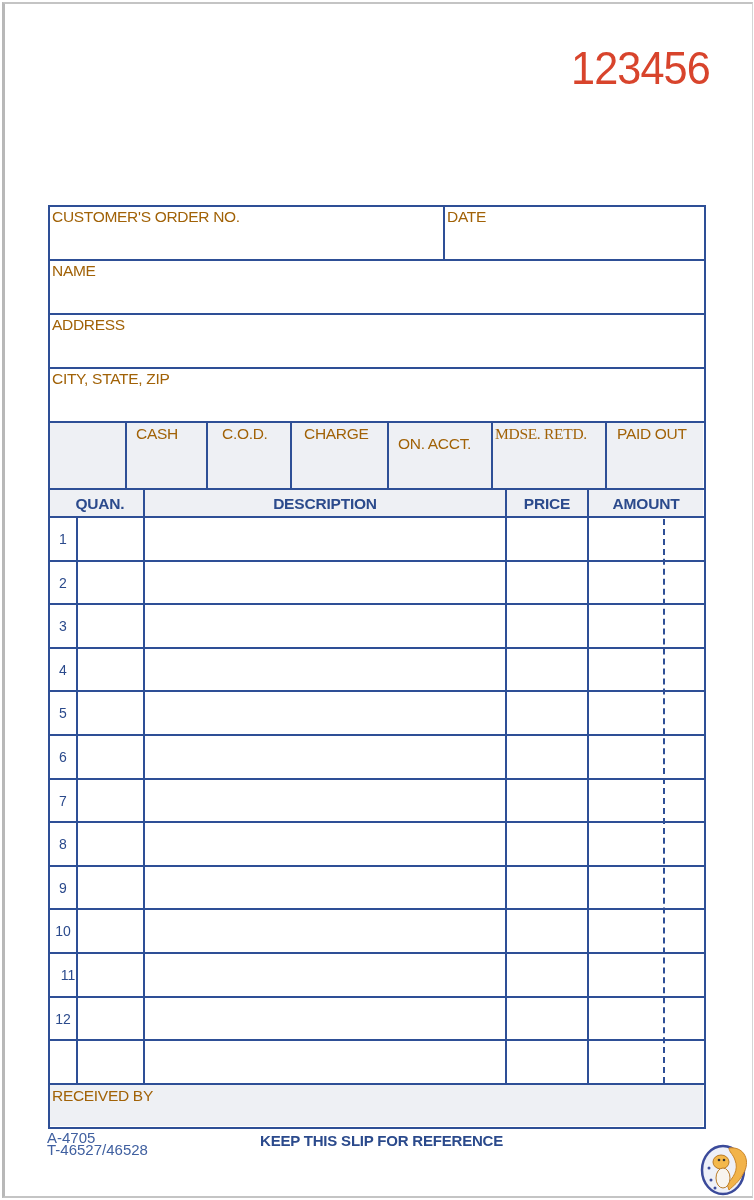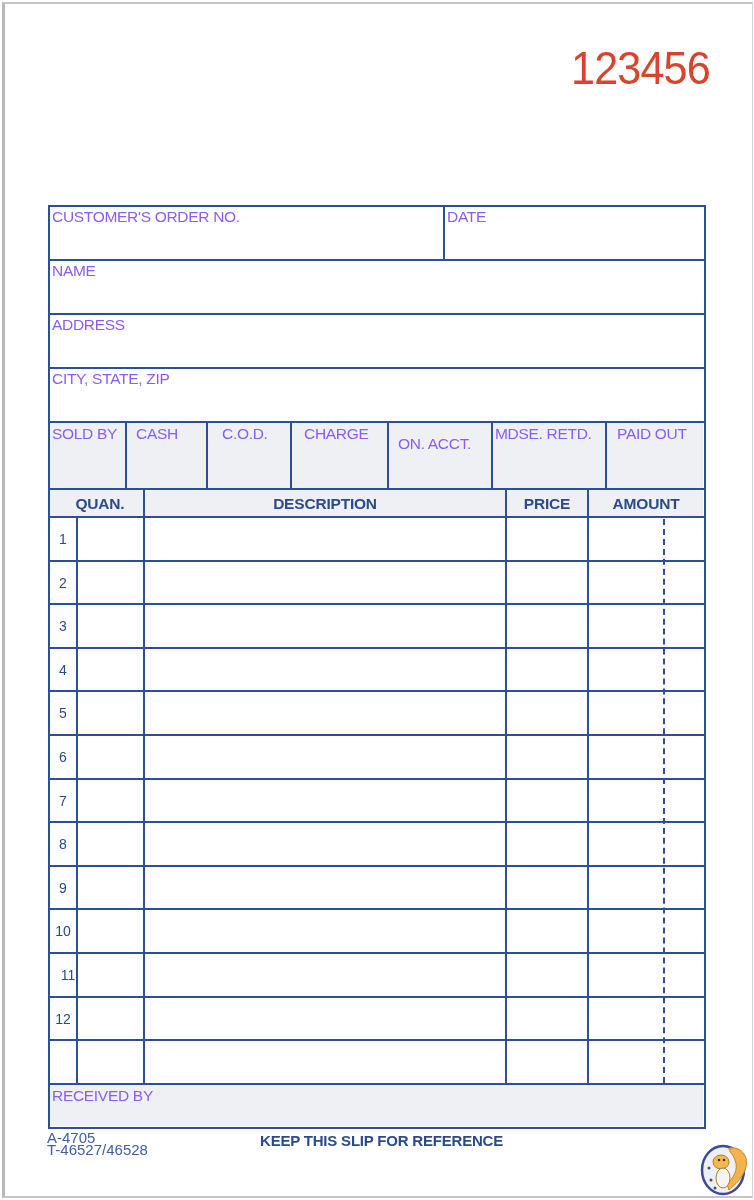--- a/index.html
+++ b/index.html
@@ -5,21 +5,21 @@
   * { box-sizing: border-box; margin: 0; padding: 0; }
   html, body { width: 754px; height: 1200px; background: #ffffff; overflow: hidden; }
   body { font-family: "Liberation Sans", sans-serif; color: #2b4a8c; position: relative; }
   .page-border { position: absolute; left: 2px; top: 2px; width: 751px; height: 1196px;
     border-top: 2px solid #c4c4c4; border-left: 3px solid #b8b8b8; border-bottom: 2px solid #c4c4c4; border-right: 1px solid #d4d4d4; }
   .serial { position: absolute; right: 44px; top: 40px; font-size: 47px; color: #d8442c; letter-spacing: -1px; transform: scaleX(0.92); transform-origin: right; }
   .form { position: absolute; left: 48px; top: 205px; width: 658px; height: 924px; border: 2.5px solid #2e4f96; }
   .abs { position: absolute; }
   .hline { position: absolute; left: 0; right: 0; height: 0; border-top: 2px solid #2e4f96; }
   .vline { position: absolute; width: 0; border-left: 2px solid #2e4f96; }
-  .lbl { position: absolute; font-size: 15.5px; color: #8b5cf6; letter-spacing: -0.3px; white-space: nowrap; }
+  .lbl { position: absolute; font-size: 15.5px; color: #a16207; letter-spacing: -0.3px; white-space: nowrap; }
   .shaded { position: absolute; background: #eef0f4; }
   .hdr { position: absolute; font-size: 15.5px; font-weight: bold; color: #2b4a8c; text-align: center; top: 7px; letter-spacing: -0.2px; }
   .rownum { position: absolute; left: 0; width: 26px; text-align: center; font-size: 14px; color: #2b4a8c; }
   .dashed { position: absolute; width: 0; border-left: 2px dashed #2e4f96; }
   .footer-code { position: absolute; left: 47px; top: 1132px; font-size: 15px; line-height: 12px; color: #4060a0; }
   .footer-note { position: absolute; left: 260px; top: 1132px; font-size: 15px; font-weight: bold; color: #2b4a8c; letter-spacing: -0.2px; }
   .mascot { position: absolute; left: 699px; top: 1140px; width: 52px; height: 56px; }
 </style>
 </head>
 <body>
@@ -48,41 +48,38 @@
     <span class="lbl" style="left:2px;top:1px;">ADDRESS</span>
   </div>
   <div class="hline" style="top:160px;"></div>
 
   <div class="abs" style="left:0;top:162px;width:653px;height:52px;">
     <span class="lbl" style="left:2px;top:1px;">CITY, STATE, ZIP</span>
   </div>
   <div class="hline" style="top:214px;"></div>
 
   <div class="shaded" style="left:0;top:216px;width:653px;height:65px;"></div>
-  <div class="abs" style="left:0;top:216px;width:75px;height:65px;">
-    <span class="lbl" style="left:2px;top:2px;">SOLD BY</span>
-  </div>
   <div class="vline" style="left:75px;top:215px;height:67px;"></div>
   <div class="abs" style="left:77px;top:216px;width:79px;height:65px;">
     <span class="lbl" style="left:9px;top:2px;">CASH</span>
   </div>
   <div class="vline" style="left:156px;top:215px;height:67px;"></div>
   <div class="abs" style="left:158px;top:216px;width:82px;height:65px;padding-left:32px;">
     <span class="lbl" style="left:14px;top:2px;">C.O.D.</span>
   </div>
   <div class="vline" style="left:240px;top:215px;height:67px;"></div>
   <div class="abs" style="left:242px;top:216px;width:95px;height:65px;">
     <span class="lbl" style="left:12px;top:2px;">CHARGE</span>
   </div>
   <div class="vline" style="left:337px;top:215px;height:67px;"></div>
   <div class="abs" style="left:339px;top:216px;width:102px;height:65px;">
     <span class="lbl" style="left:9px;top:12px;">ON. ACCT.</span>
   </div>
   <div class="vline" style="left:441px;top:215px;height:67px;"></div>
-  <div class="abs" style="left:443px;top:216px;width:112px;height:65px;">
+  <div class="abs" style="left:443px;top:216px;width:112px;height:65px;font-family:Liberation Serif, serif;">
     <span class="lbl" style="left:2px;top:2px;">MDSE. RETD.</span>
   </div>
   <div class="vline" style="left:555px;top:215px;height:67px;"></div>
   <div class="abs" style="left:557px;top:216px;width:96px;height:65px;">
     <span class="lbl" style="left:10px;top:2px;">PAID OUT</span>
   </div>
   <div class="hline" style="top:281px;"></div>
 
   <div class="shaded" style="left:0;top:283px;width:653px;height:26px;"></div>
   <span class="hdr" style="left:14px;width:72px;top:288px;">QUAN.</span>

